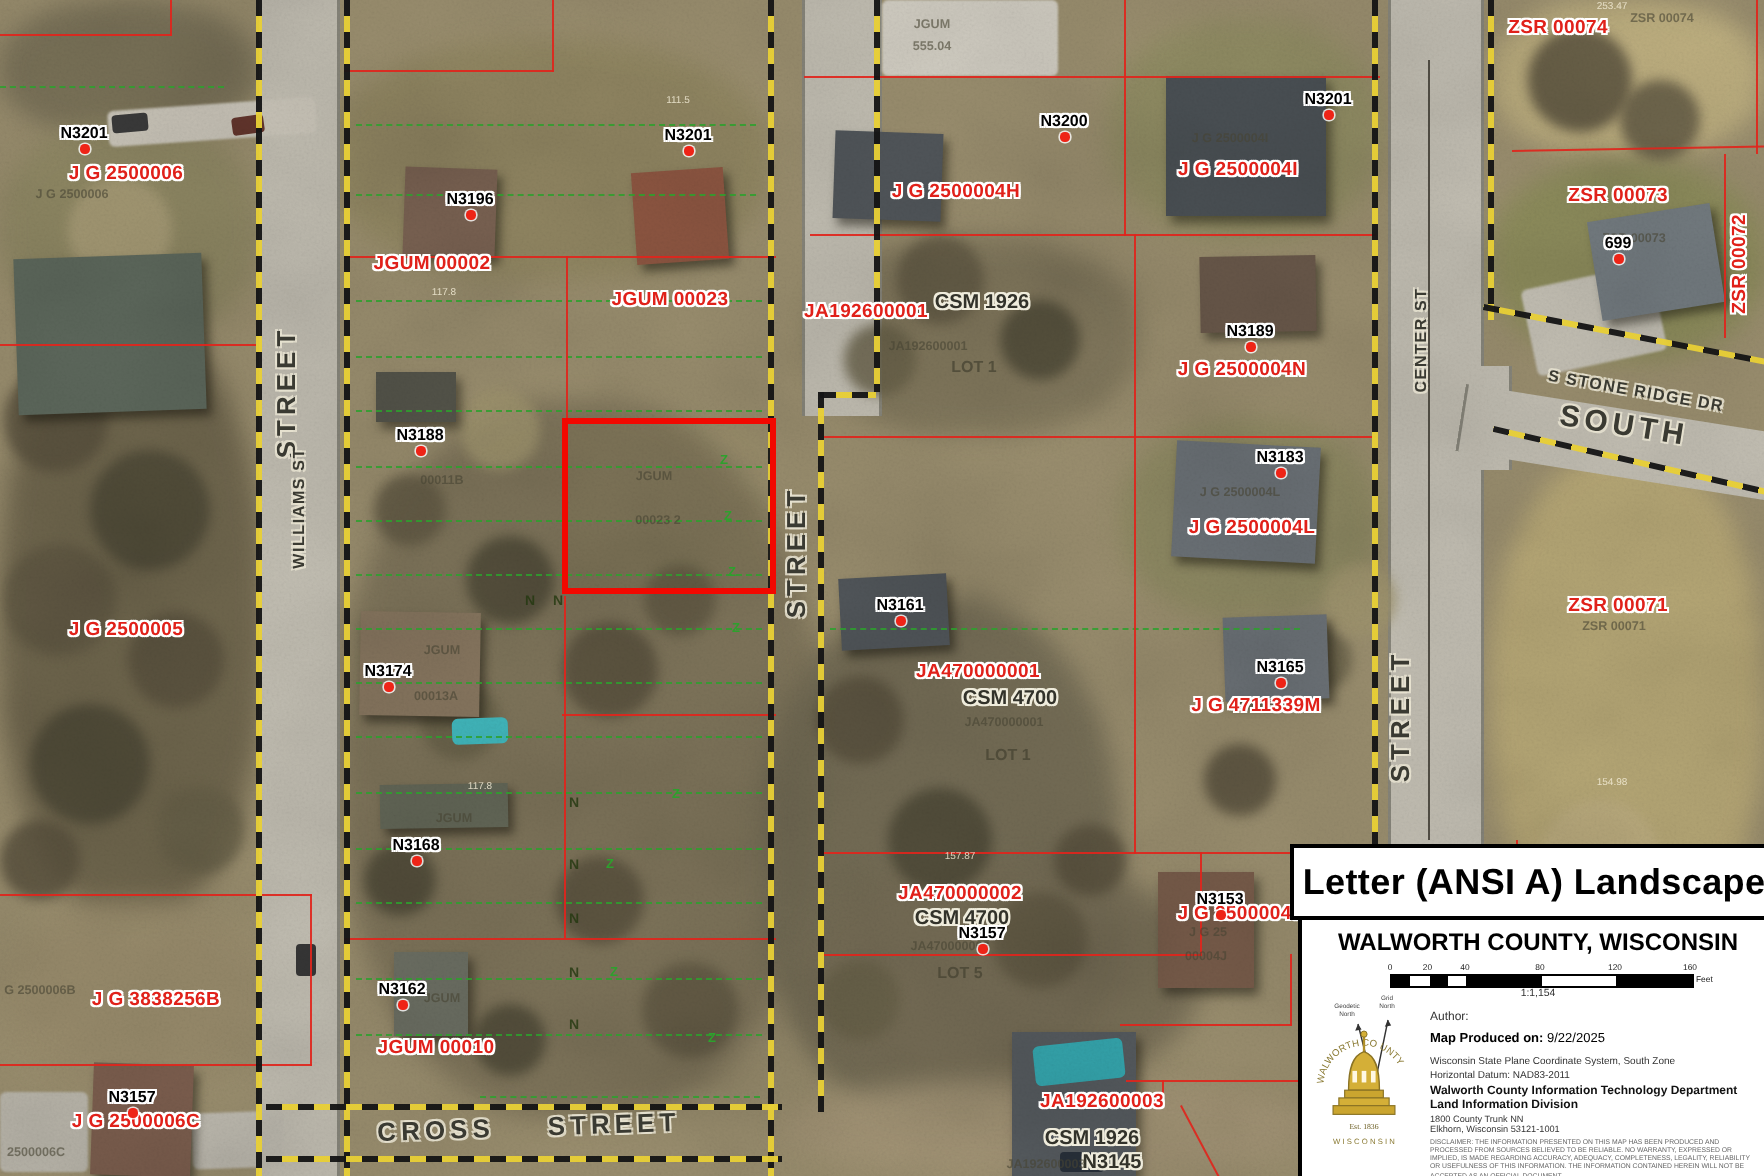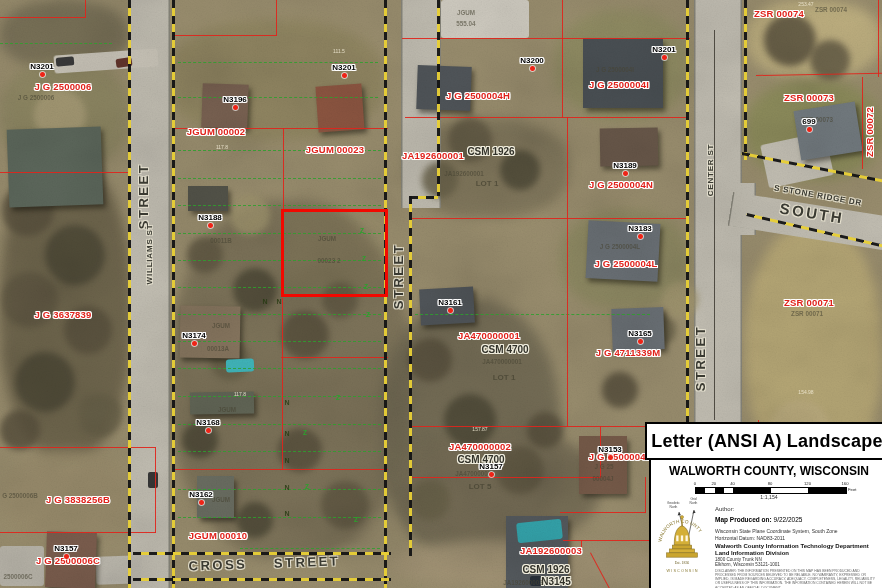--- a/index.html
+++ b/index.html
@@ -230,28 +230,28 @@
       <span class="lb k-r" style="left: 63px; top: 87px; transform: translate(-50%, -50%) rotate(0deg);">J G 2500006</span>
       <span class="lb k-r" style="left: 216px; top: 132px; transform: translate(-50%, -50%) rotate(0deg);">JGUM  00002</span>
       <span class="lb k-r" style="left: 335px; top: 150px; transform: translate(-50%, -50%) rotate(0deg);">JGUM  00023</span>
       <span class="lb k-r" style="left: 433px; top: 156px; transform: translate(-50%, -50%) rotate(0deg);">JA192600001</span>
       <span class="lb k-r" style="left: 478px; top: 96px; transform: translate(-50%, -50%) rotate(0deg);">J G 2500004H</span>
       <span class="lb k-r" style="left: 619px; top: 85px; transform: translate(-50%, -50%) rotate(0deg);">J G 2500004I</span>
       <span class="lb k-r" style="left: 779px; top: 14px; transform: translate(-50%, -50%) rotate(0deg);">ZSR   00074</span>
       <span class="lb k-r" style="left: 809px; top: 98px; transform: translate(-50%, -50%) rotate(0deg);">ZSR   00073</span>
       <span class="lb k-r" style="left: 870px; top: 132px; transform: translate(-50%, -50%) rotate(-90deg);">ZSR   00072</span>
       <span class="lb k-r" style="left: 621px; top: 185px; transform: translate(-50%, -50%) rotate(0deg);">J G 2500004N</span>
-      <span class="lb k-r" style="left: 63px; top: 315px; transform: translate(-50%, -50%) rotate(0deg);">J G 3637839</span>
+      <span class="lb k-r" style="left: 63px; top: 315px; transform: translate(-50%, -50%) rotate(0deg);">J G 2500005</span>
       <span class="lb k-r" style="left: 626px; top: 264px; transform: translate(-50%, -50%) rotate(0deg);">J G 2500004L</span>
       <span class="lb k-r" style="left: 809px; top: 303px; transform: translate(-50%, -50%) rotate(0deg);">ZSR   00071</span>
       <span class="lb k-r" style="left: 489px; top: 336px; transform: translate(-50%, -50%) rotate(0deg);">JA470000001</span>
       <span class="lb k-r" style="left: 628px; top: 353px; transform: translate(-50%, -50%) rotate(0deg);">J G 4711339M</span>
       <span class="lb k-r" style="left: 78px; top: 500px; transform: translate(-50%, -50%) rotate(0deg);">J G 3838256B</span>
       <span class="lb k-r" style="left: 68px; top: 561px; transform: translate(-50%, -50%) rotate(0deg);">J G 2500006C</span>
-      <span class="lb k-r" style="left: 218px; top: 536px; transform: translate(-50%, -50%) rotate(0deg);">JGUM  00010</span>
+      <span class="lb k-r" style="left: 218px; top: 524px; transform: translate(-50%, -50%) rotate(0deg);">JGUM  00010</span>
       <span class="lb k-r" style="left: 480px; top: 447px; transform: translate(-50%, -50%) rotate(0deg);">JA470000002</span>
       <span class="lb k-r" style="left: 551px; top: 551px; transform: translate(-50%, -50%) rotate(0deg);">JA192600003</span>
       <span class="lb k-r" style="left: 620px; top: 457px; transform: translate(-50%, -50%) rotate(0deg);">J G 2500004J</span>
       <span class="lb k-r" style="left: 812px; top: 457px; transform: translate(-50%, -50%) rotate(0deg);">ZSR   00071</span>
       <span class="lb k-d" style="left: 491px; top: 152px; transform: translate(-50%, -50%) rotate(0deg);">CSM 1926</span>
       <span class="lb k-d" style="left: 505px; top: 350px; transform: translate(-50%, -50%) rotate(0deg);">CSM 4700</span>
       <span class="lb k-d" style="left: 481px; top: 460px; transform: translate(-50%, -50%) rotate(0deg);">CSM 4700</span>
       <span class="lb k-d" style="left: 546px; top: 570px; transform: translate(-50%, -50%) rotate(0deg);">CSM 1926</span>
       <span class="lb k-d" style="left: 556px; top: 582px; transform: translate(-50%, -50%) rotate(0deg);">N3145</span>
       <span class="lb k-l" style="left: 487px; top: 184px; transform: translate(-50%, -50%) rotate(0deg);">LOT 1</span>

